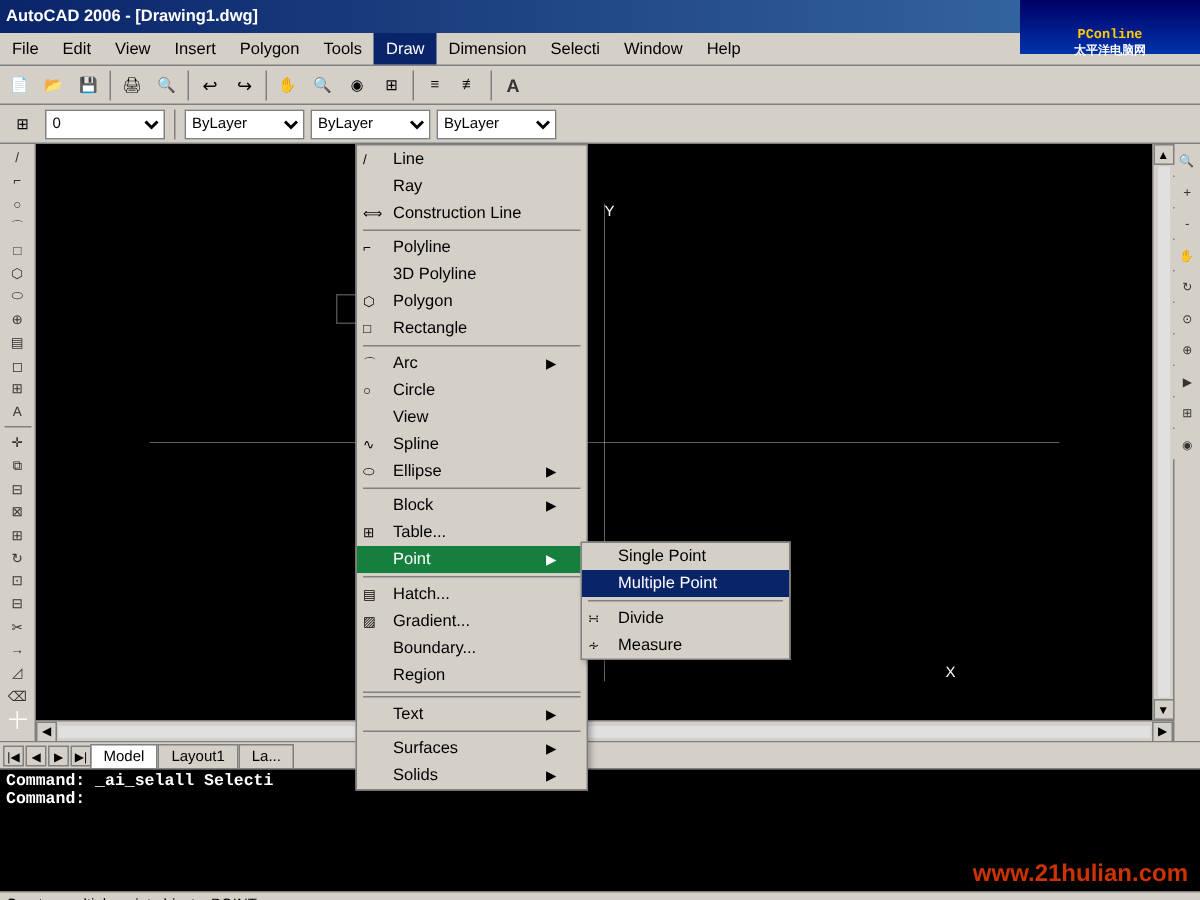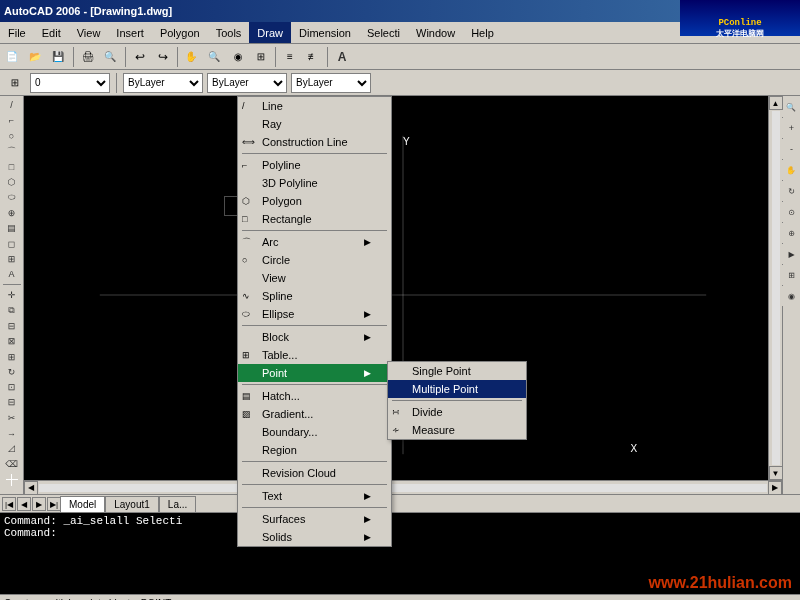--- a/index.html
+++ b/index.html
@@ -145,20 +145,21 @@
       display: flex; align-items: center;
     }
     .model-tab.active { background: white; }
     #command-area {
       flex: 1;
       background: black;
       color: white;
       font-size: 11px;
       padding: 2px 4px;
       font-family: 'Courier New', monospace;
+      font-weight: bold;
     }
     #status-bar {
       height: 18px;
       background: #d4d0c8;
       border-top: 1px solid #808080;
       display: flex;
       align-items: center;
       padding: 0 4px;
       font-size: 10px;
     }
@@ -423,21 +424,20 @@
       <span style="position:absolute;left:4px;font-size:9px;">▤</span>
       Hatch...
     </div>
     <div class="dropdown-item">
       <span style="position:absolute;left:4px;font-size:9px;">▨</span>
       Gradient...
     </div>
     <div class="dropdown-item">Boundary...</div>
     <div class="dropdown-item">Region</div>
     <div class="dropdown-sep"></div>
-    <div class="dropdown-item">Revision Cloud</div>
     <div class="dropdown-sep"></div>
     <div class="dropdown-item">Text <span class="dropdown-arrow">▶</span></div>
     <div class="dropdown-sep"></div>
     <div class="dropdown-item">Surfaces <span class="dropdown-arrow">▶</span></div>
     <div class="dropdown-item">Solids <span class="dropdown-arrow">▶</span></div>
   </div>
 
   <div class="dropdown-menu" id="point-submenu" style="top:265px; left:387px; min-width:140px;">
     <div class="dropdown-item">Single Point</div>
     <div class="dropdown-item highlighted">Multiple Point</div>

